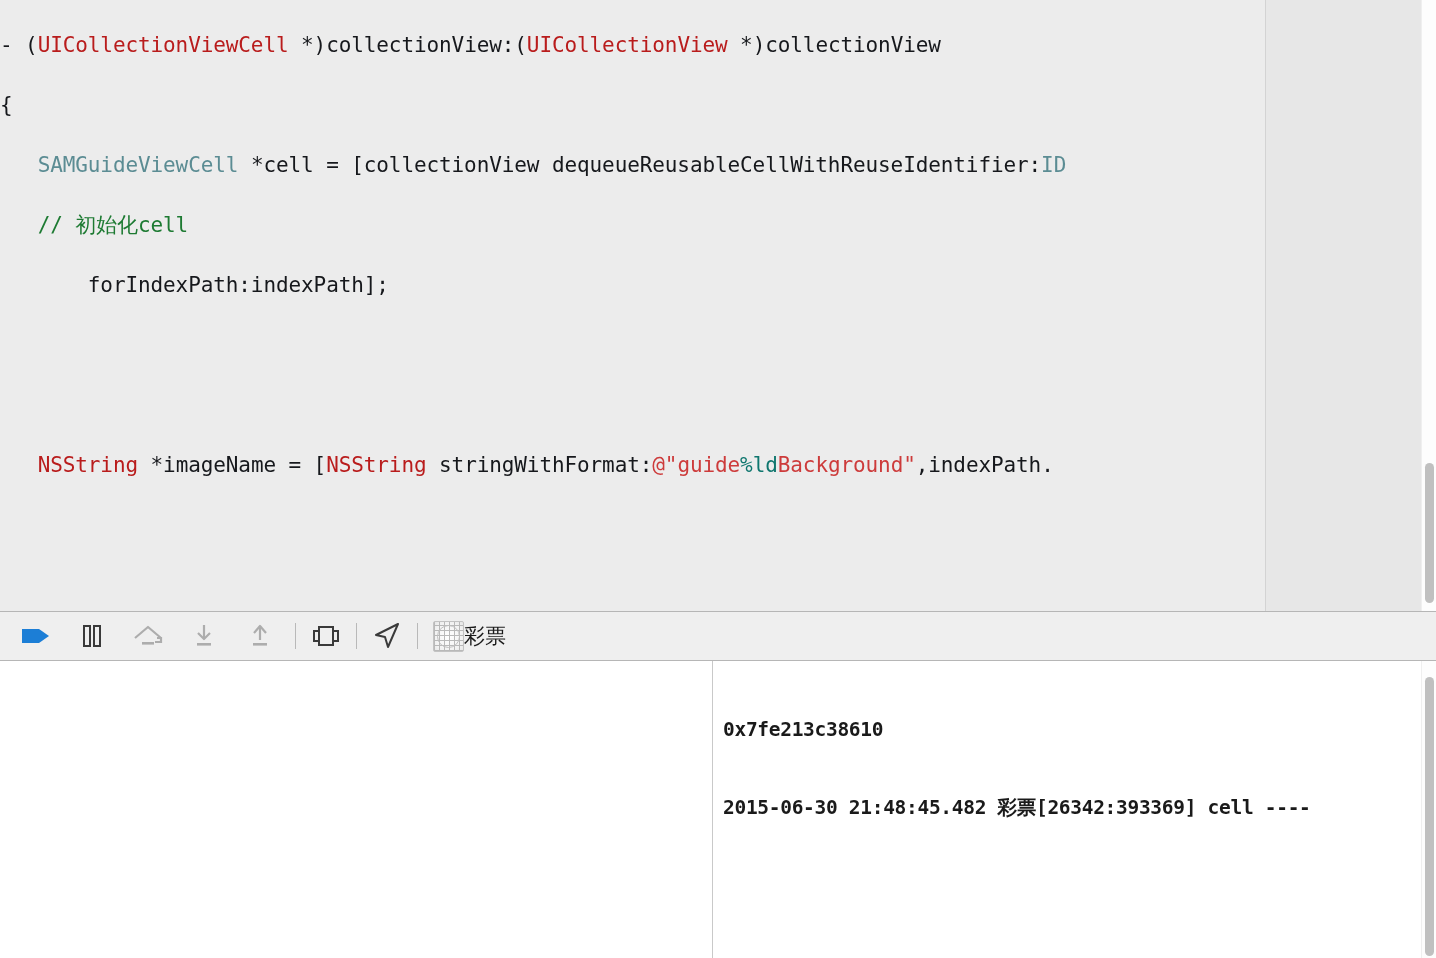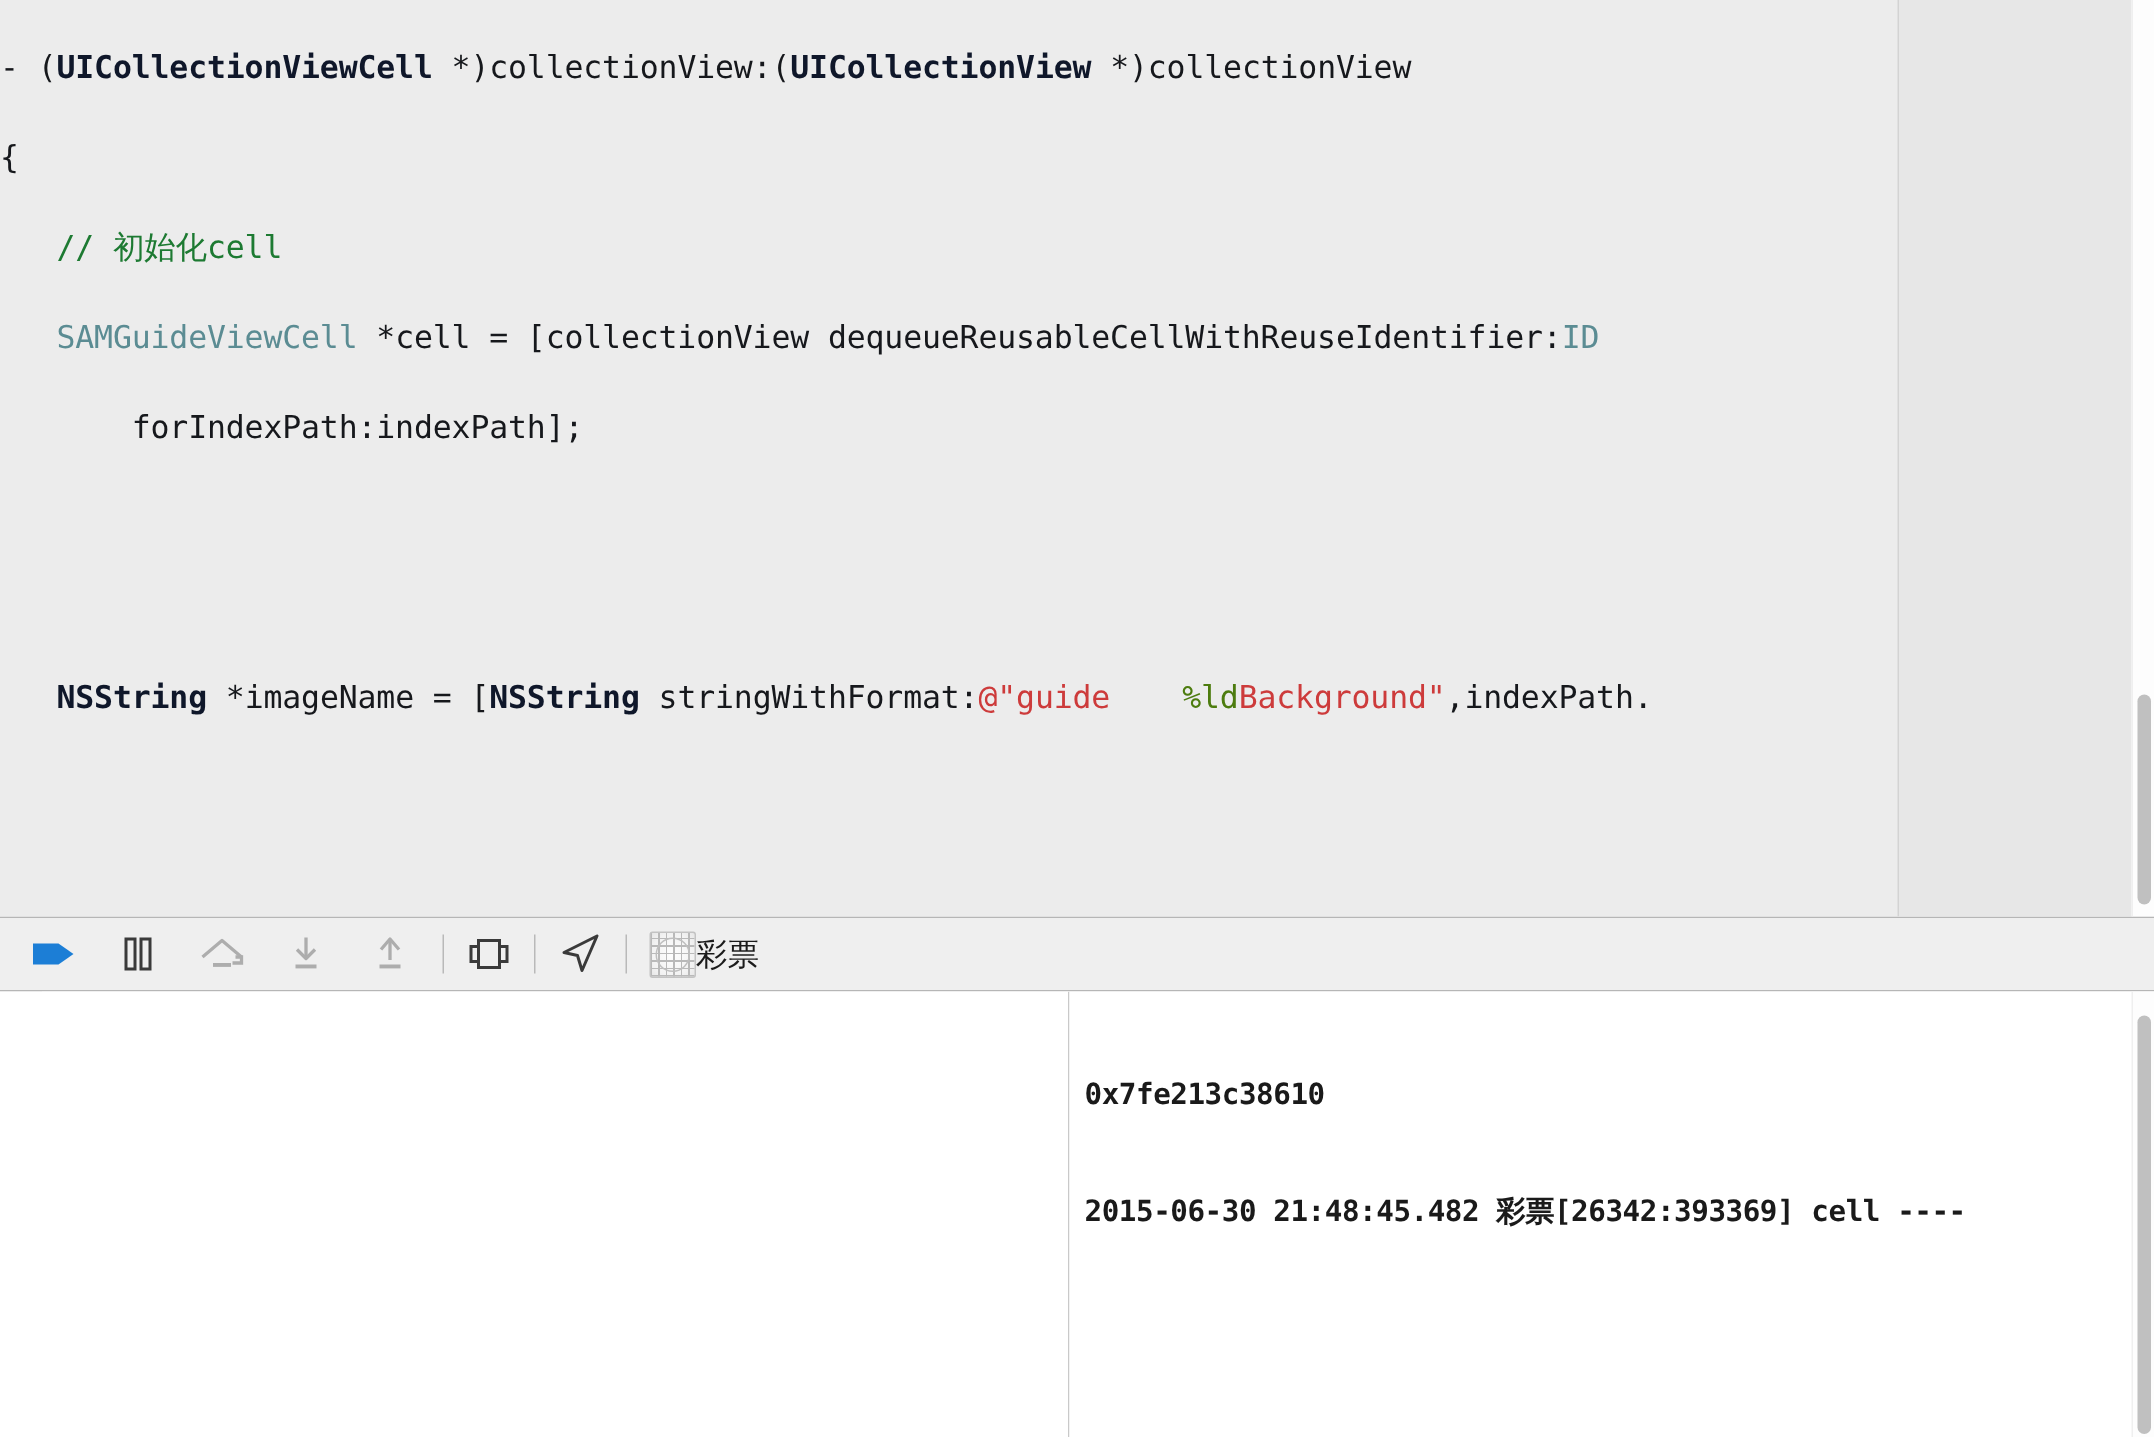--- a/index.html
+++ b/index.html
@@ -37,25 +37,25 @@
     font-size: 21px;
     line-height: 30px;
     white-space: pre;
     color: #16181c;
     letter-spacing: -0.1px;
   }
   .editor-code .ln { display: block; height: 30px; }
 
   
   .t-plain  { color: #16181c; }
-  .t-type   { color: #0f172a; font-weight: bold; }   
+  .t-type   { color: #b91c1c; }   
   .t-proj   { color: #5b8c93; }   
   .t-comment{ color: #1d7a32; }   
   .t-str    { color: #cd3b3b; }   
-  .t-fmt    { color: #4d7c0f; margin-left: 48px; }   
+  .t-fmt    { color: #0f766e; }   
   .t-num    { color: #2b42c4; }   
   .t-const  { color: #5b8c93; }   
 
   
   .page-guide {
     position: absolute;
     top: 0; bottom: 0;
     left: 1265px;
     width: 1px;
     background: #d3d3d3;
@@ -201,22 +201,22 @@
 <div id="app">
 
   <div class="editor-wrap">
 
     <div class="page-guide-shade"></div>
     <div class="page-guide"></div>
 
     <div class="editor-code">
 <span class="ln"><span class="t-plain">-</span><span class="t-plain"> (</span><span class="t-type">UICollectionViewCell</span><span class="t-plain"> *)</span><span class="t-plain">collectionView:(</span><span class="t-type">UICollectionView</span><span class="t-plain"> *)</span><span class="t-plain">collectionView</span></span>
 <span class="ln"><span class="t-plain">{</span></span>
+<span class="ln">   <span class="t-proj">SAMGuideViewCell</span><span class="t-plain"> *cell = [collectionView dequeueReusableCellWithReuseIdentifier:</span><span class="t-const">ID</span></span>
 <span class="ln">   <span class="t-comment">// 初始化cell</span></span>
-<span class="ln">   <span class="t-proj">SAMGuideViewCell</span><span class="t-plain"> *cell = [collectionView dequeueReusableCellWithReuseIdentifier:</span><span class="t-const">ID</span></span>
 <span class="ln">   <span class="t-plain">    forIndexPath:indexPath];</span></span>
 <span class="ln"> </span>
 <span class="ln"> </span>
 <span class="ln">   <span class="t-type">NSString</span><span class="t-plain"> *imageName = [</span><span class="t-type">NSString</span><span class="t-plain"> stringWithFormat:</span><span class="t-str">@"guide</span><span class="t-fmt">%ld</span><span class="t-str">Background"</span><span class="t-plain">,indexPath.</span></span>
 
 
 
 
 
 

